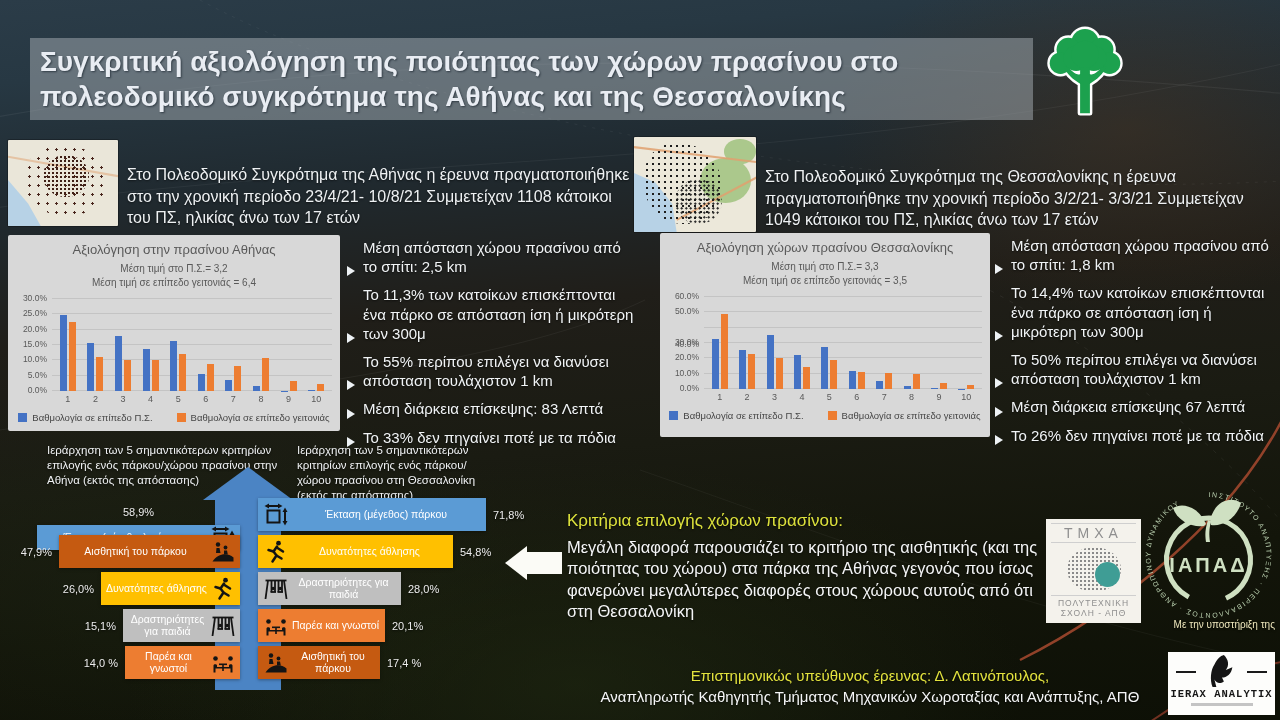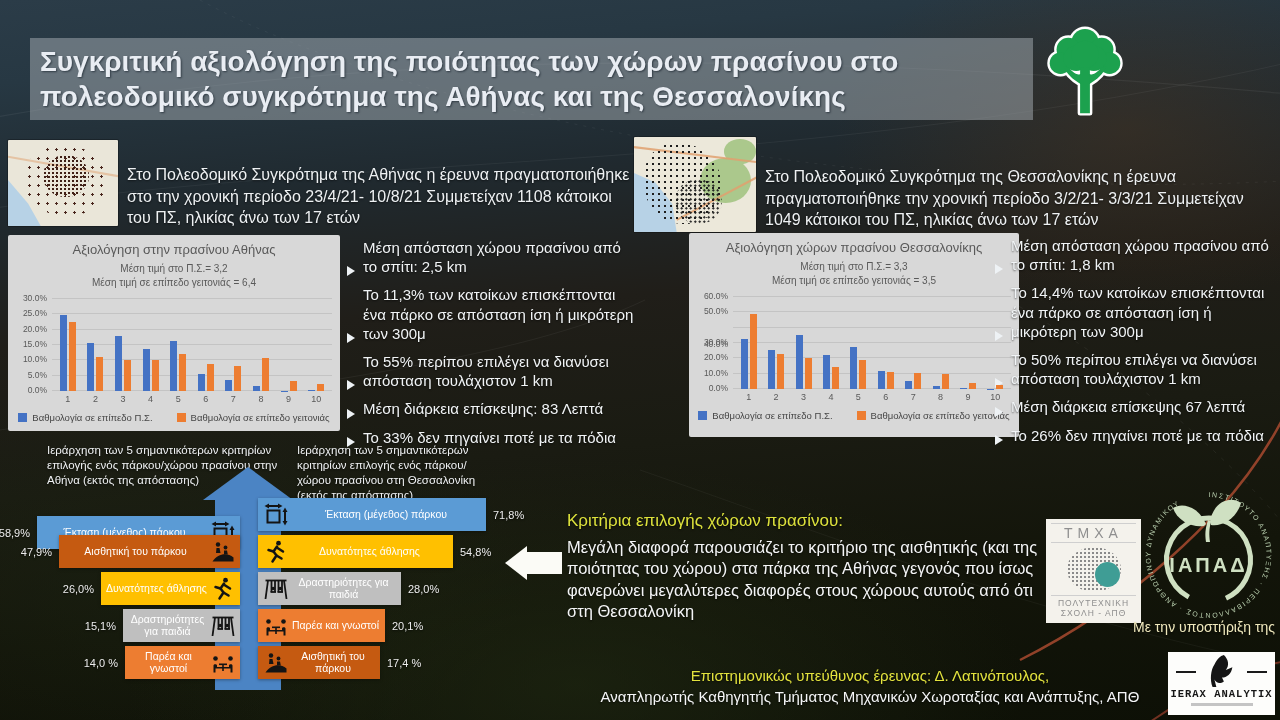--- a/index.html
+++ b/index.html
@@ -30,21 +30,21 @@
   .map .road{position:absolute;height:2px;background:#e0a06e;opacity:.85;}
 
   
   .intro{color:#eef1f3;font-size:16px;line-height:1.35;text-shadow:0 1px 2px rgba(0,0,0,.55);}
   #intro-athens{left:127px;top:148px;width:505px;}
   #intro-thess{left:765px;top:150px;width:508px;}
 
   
   .chart-panel{background:#d8d8d8;color:#595959;box-sizing:border-box;padding:7px 8px 6px;border-radius:2px;}
   #chart-athens{left:8px;top:235px;width:332px;height:196px;}
-  #chart-thess{left:660px;top:233px;width:330px;height:204px;margin-left:29px;}
+  #chart-thess{left:660px;top:233px;width:330px;height:204px;}
   .chart-title{font-size:13px;text-align:center;}
   .chart-sub{font-size:10px;text-align:center;line-height:1.35;}
   .chart-sub.first{margin-top:5px;}
   .plot-wrap{display:flex;margin-top:10px;}
   .y-axis{width:36px;height:92px;position:relative;flex:none;}
   .ytick{position:absolute;right:5px;font-size:8.5px;color:#595959;}
   .plot{flex:1;position:relative;height:92px;display:flex;align-items:flex-end;padding:0 2px;}
   .gridline{position:absolute;left:0;right:0;height:1px;background:#c4c4c4;}
   .bar-group{flex:1;display:flex;justify-content:center;align-items:flex-end;gap:2px;position:relative;z-index:1;}
   .bar{width:7px;}
@@ -102,21 +102,21 @@
   #tmxa-logo{left:1046px;top:519px;width:95px;height:104px;background:#f4f2ec;box-sizing:border-box;
     padding:4px 5px;display:flex;flex-direction:column;align-items:center;}
   #tmxa-top{font-size:14px;letter-spacing:5px;color:#8f8f8f;border-top:1px solid #cfcfcf;
     border-bottom:1px solid #cfcfcf;width:100%;text-align:center;padding:1px 0;}
   #tmxa-globe{width:54px;height:54px;border-radius:50%;margin:4px auto 3px;position:relative;
     background-image:radial-gradient(#8a8a8a 0.9px, transparent 1.1px);background-size:4px 4px;}
   #tmxa-globe-dot{position:absolute;right:1px;top:15px;width:25px;height:25px;border-radius:50%;background:#3f9d95;}
   #tmxa-bottom{font-size:8.5px;letter-spacing:1px;color:#8f8f8f;text-align:center;line-height:1.25;
     border-top:1px solid #cfcfcf;width:100%;padding-top:2px;}
   #iapad-logo{left:1142px;top:486px;width:133px;height:136px;}
-  #support-text{left:1130px;top:619px;width:145px;text-align:right;font-size:14px;line-height:1.25;
+  #support-text{left:1130px;top:619px;width:145px;text-align:right;font-size:10px;line-height:1.25;
     color:#f0e9bd;text-shadow:0 1px 2px rgba(0,0,0,.6);}
   #ierax-logo{left:1168px;top:652px;width:107px;height:63px;background:#fdfdfb;box-sizing:border-box;
     display:flex;flex-direction:column;align-items:center;padding-top:2px;}
   #ierax-bird-wrap{position:relative;width:100%;height:34px;display:flex;justify-content:center;}
   .ierax-line{position:absolute;top:17px;width:20px;height:2px;background:#1a1a1a;}
   #ierax-line-l{left:8px;} #ierax-line-r{right:8px;}
   #ierax-name{font-family:"Liberation Mono",monospace;font-weight:bold;font-size:10.5px;
     letter-spacing:1px;color:#161616;}
   #ierax-subline{width:62px;height:3px;background:#c4c4c4;margin-top:3px;}
 
@@ -417,21 +417,21 @@
   </div>
   <div class="abs pyr-header" id="pyr-header-thess">
     <span>Ιεράρχηση των 5 σημαντικότερων κριτηρίων επιλογής ενός πάρκου/χώρου πρασίνου στη</span>
     <b>Θεσσαλονίκη</b><span> (εκτός της απόστασης)</span>
   </div>
 
   <div class="abs" id="center-arrow-head"></div>
   <div class="abs" id="center-arrow-stem"></div>
 
   <div class="abs" id="pyramid-athens">
-      <div class="pyr-row pyr-row-left" style="top: 18px;">
+      <div class="pyr-row pyr-row-left" style="top: 8px; flex-direction: column;">
         <span class="pyr-val">58,9%</span>
         <div class="pyr-bar" style="width: 203px; background: rgb(91, 155, 213);">
           <span class="pyr-label">Έκταση (μέγεθος) πάρκου</span>
           <span class="pyr-icon">
             <svg viewBox="0 0 24 24">
               <g stroke="#141414" stroke-width="2" fill="none">
                 <rect x="3.5" y="7.5" width="12" height="12"></rect>
                 <line x1="4" y1="3" x2="15" y2="3"></line>
                 <line x1="21" y1="8" x2="21" y2="19"></line>
               </g>

